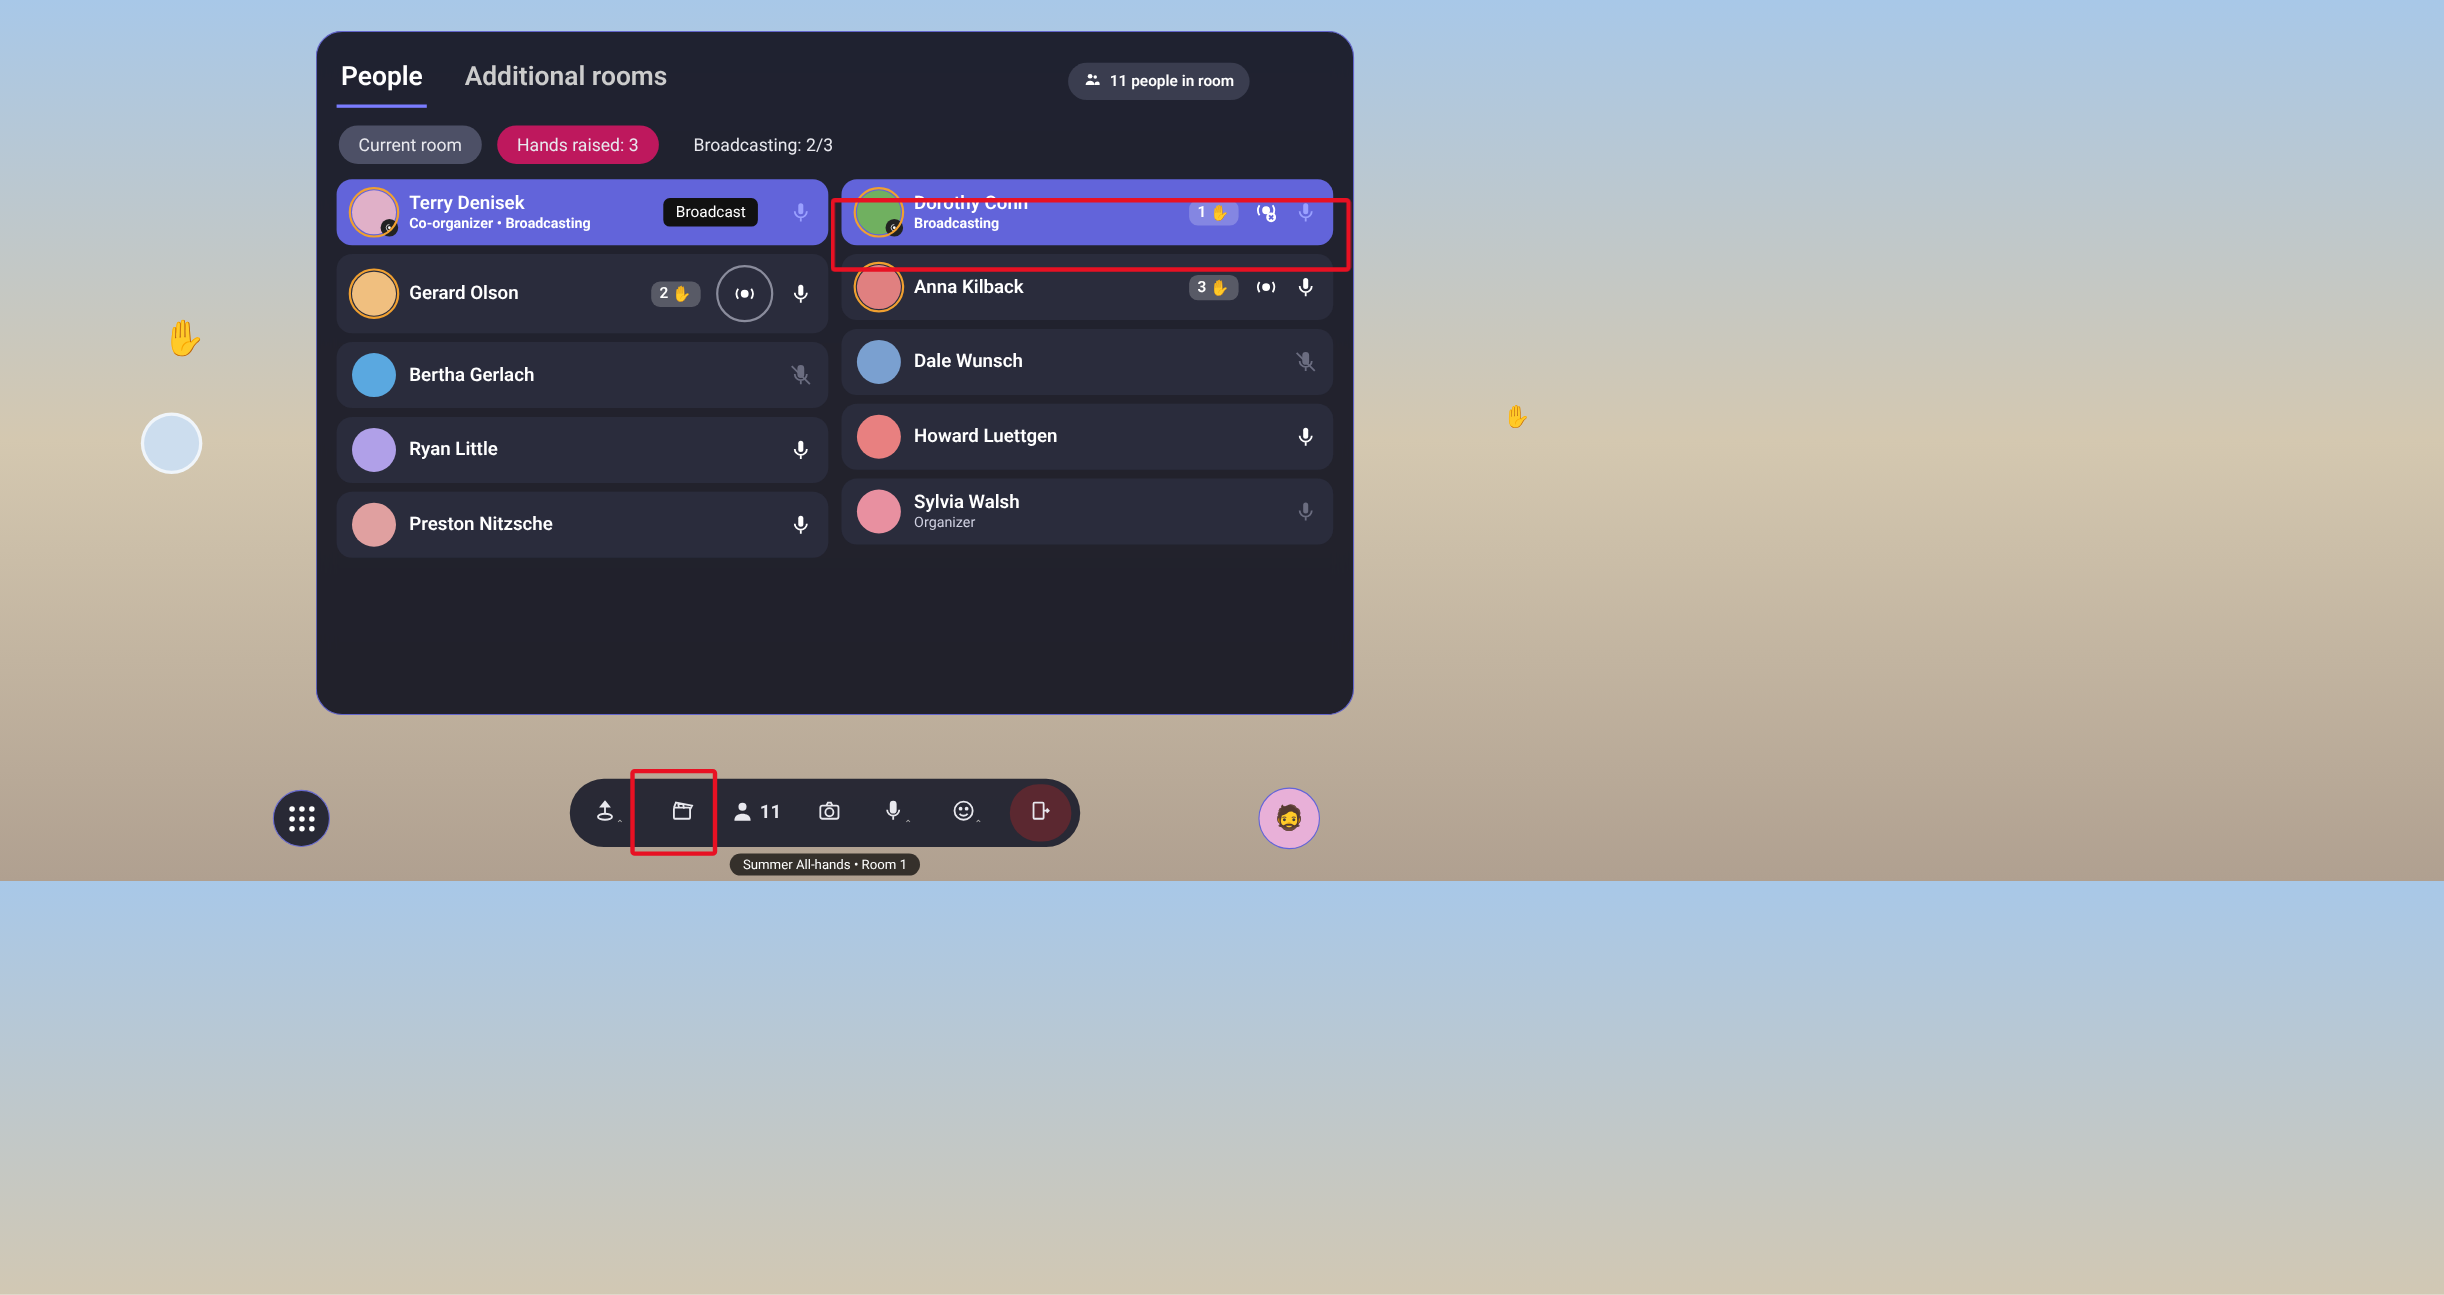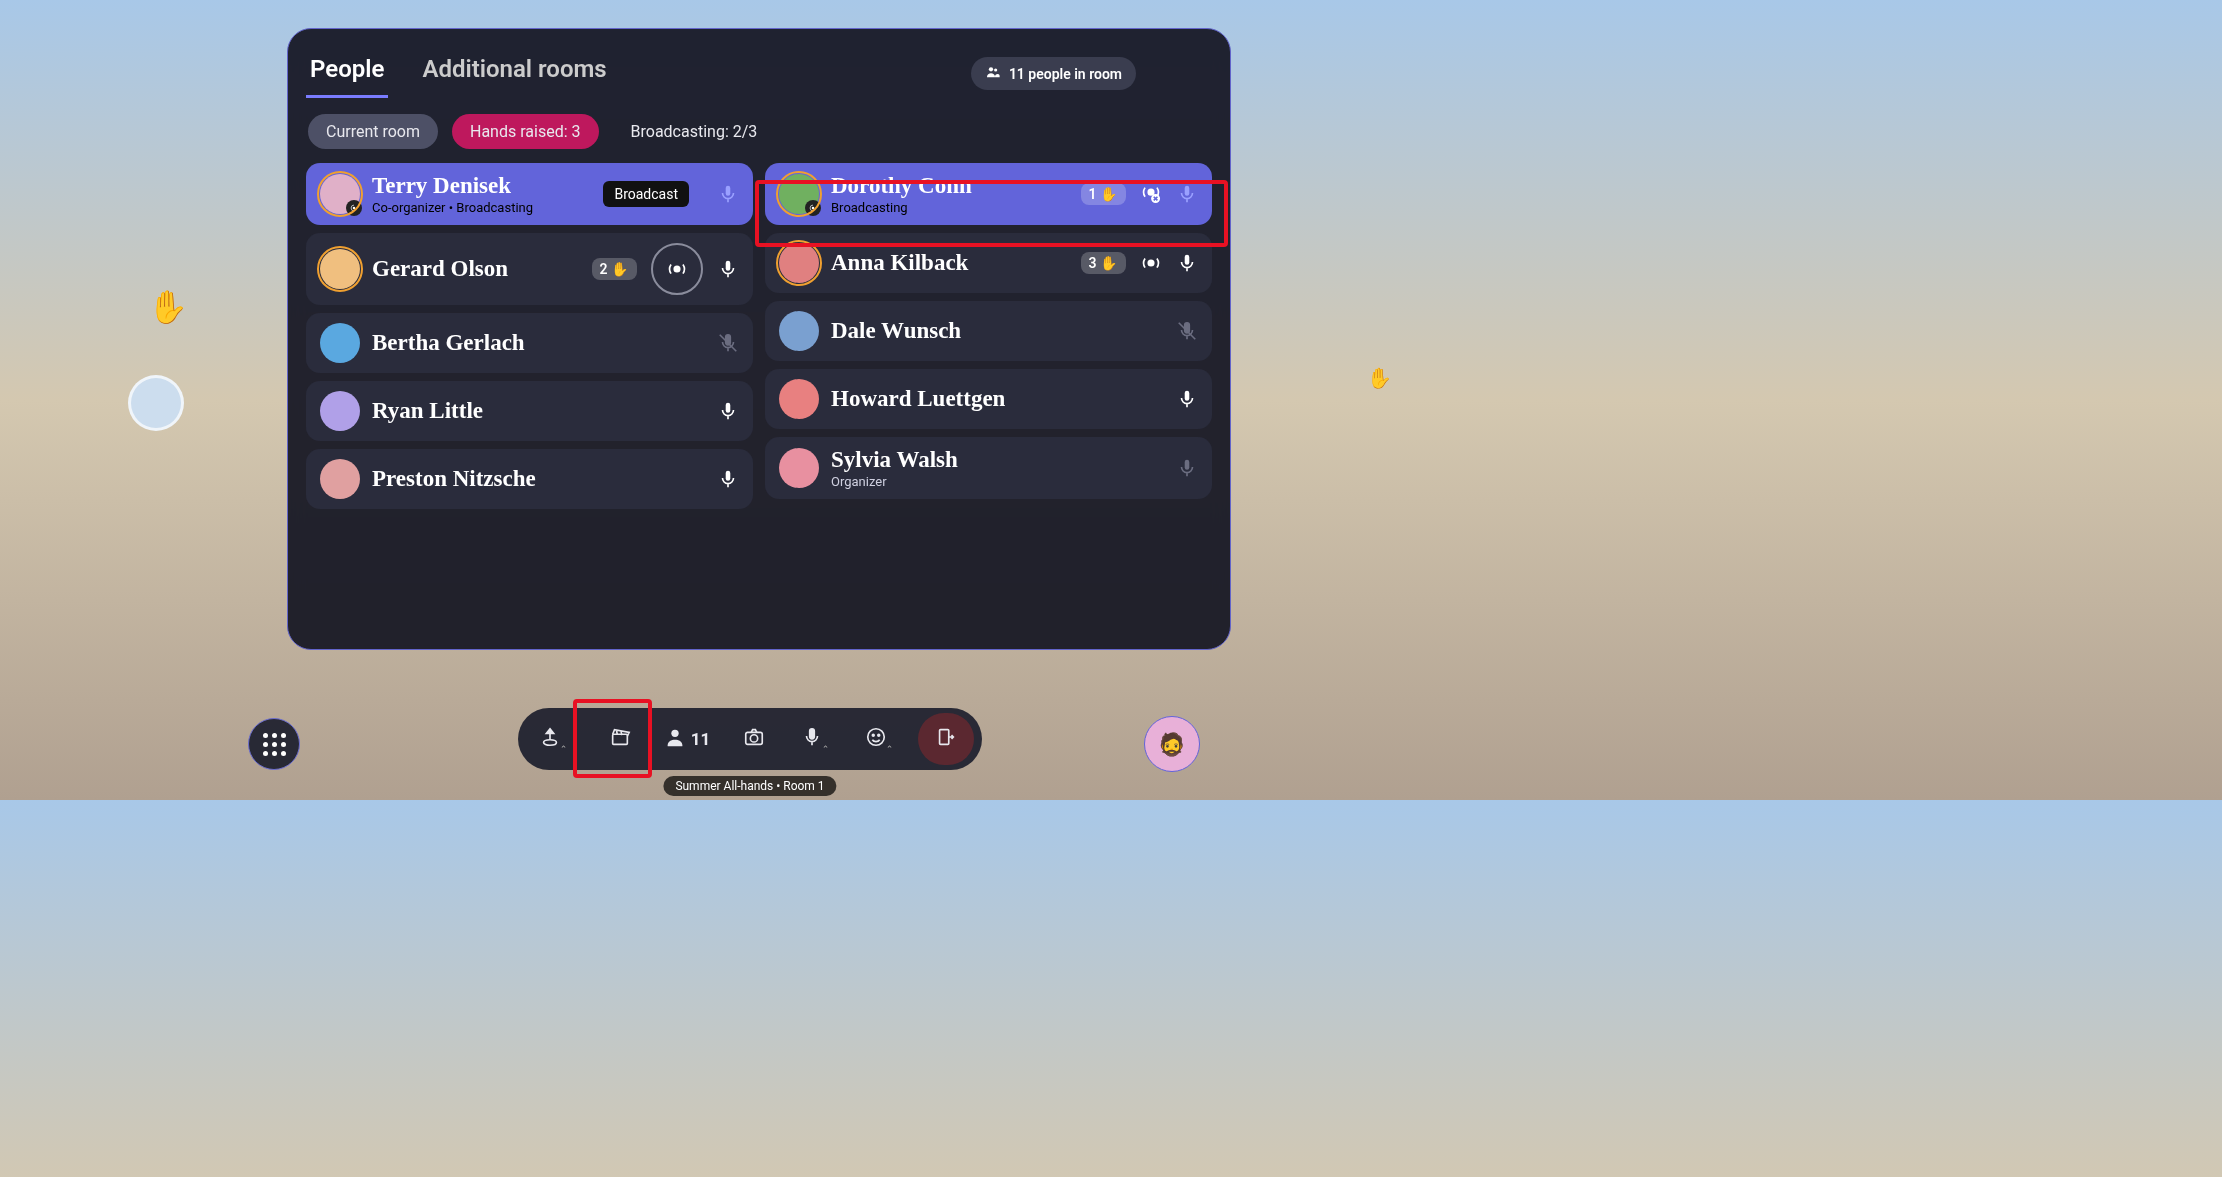--- a/index.html
+++ b/index.html
@@ -25,23 +25,23 @@
   .chip.plain { background: transparent; }
   
   .people-grid { display: grid; grid-template-columns: 1fr 1fr; gap: 8px 12px; padding: 0 18px; }
   .card { background: #2a2c3c; border-radius: 14px; display:flex; align-items:center; padding: 10px 14px; gap: 12px; min-height: 58px; position:relative; }
   .card.hl { background: #6264da; }
   .avatar { width: 40px; height: 40px; border-radius: 50%; display:flex; align-items:center; justify-content:center; font-weight:700; font-size:16px; color:#333; flex:0 0 auto; position:relative; }
   .avatar.ring::after { content:""; position:absolute; inset:-3px; border:2px solid #f0a030; border-radius:50%; }
   .avatar-badge { position:absolute; right:-2px; bottom:-2px; width:16px; height:16px; background:#222; border-radius:50%; display:flex; align-items:center; justify-content:center; }
   .avatar-badge svg{width:10px;height:10px;}
   .pname { flex:1; min-width:0; }
-  .pname .n { color:#fff; font-size: 23px; font-weight:600;font-family:Liberation Serif, serif; }
+  .pname .n { color:#fff; font-size: 17px; font-weight:600; }
   .pname .s { color: #cfd0e0; font-size: 13px; margin-top:1px; }
-  .card.hl .pname .s { color: #000000; }
+  .card.hl .pname .s { color: #ffffff; font-weight: bold; }
   .actions { display:flex; align-items:center; gap: 14px; }
   .hand-badge { background: rgba(255,255,255,0.22); color:#fff; border-radius: 8px; padding: 3px 8px; font-size: 14px; display:inline-flex; align-items:center; gap:4px; font-weight:600;}
   .ic { width:22px; height:22px; color:#fff; display:inline-flex; align-items:center; justify-content:center; }
   .ic.muted { color:#6b6d80; }
   .ic.faint { color:#9aa0ff; }
   .ic svg { width:100%; height:100%; }
   .broadcast-ring { width: 52px; height: 52px; border-radius: 50%; border: 2px solid #8a8c9c; display:flex; align-items:center; justify-content:center; }
   .tooltip { position:absolute; right:64px; top:50%; transform:translateY(-50%); background:#111; color:#fff; padding:5px 11px; border-radius:6px; font-size:14px; white-space:nowrap; }
   .red-box { position:absolute; border: 4px solid #e81123; border-radius: 4px; pointer-events:none; }
   .red-1 { top: 180px; left: 755px; width: 473px; height: 67px; }

